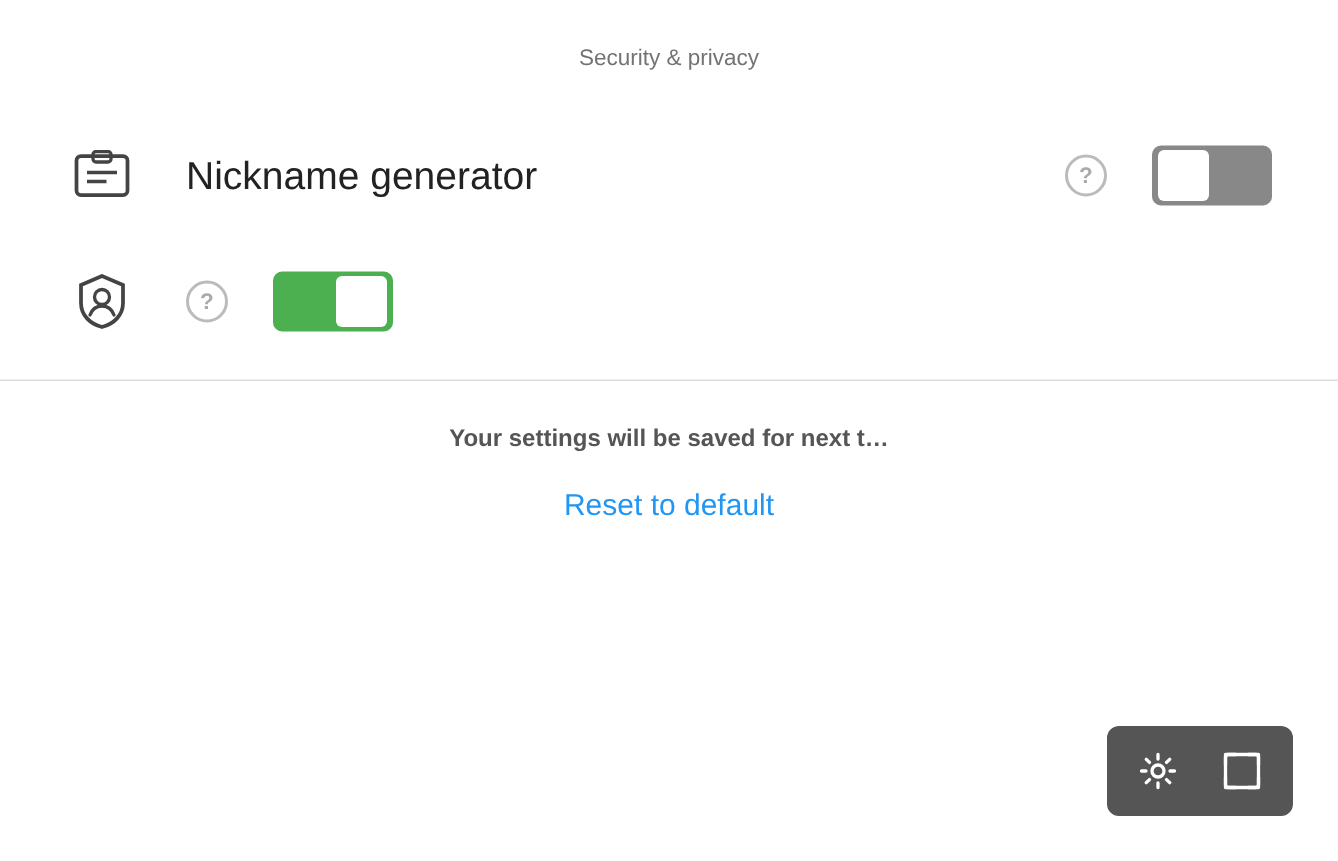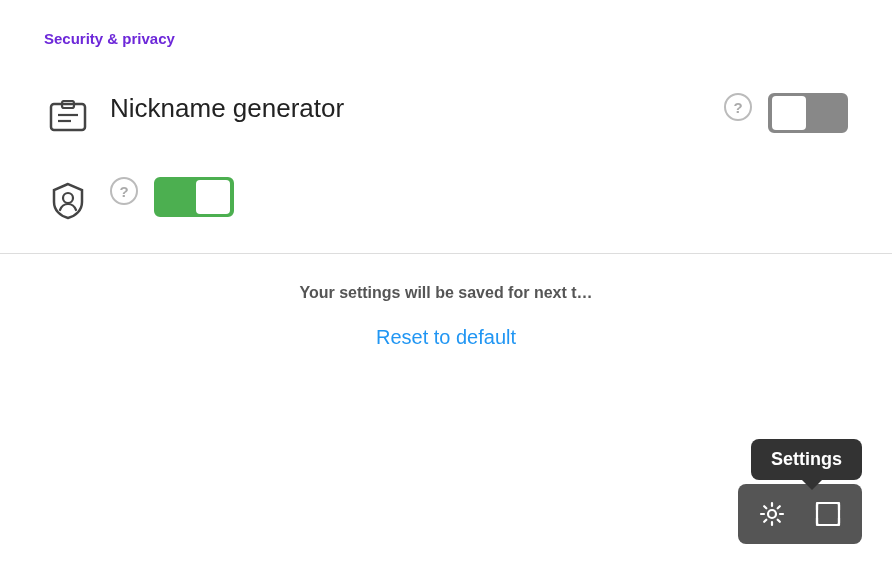--- a/index.html
+++ b/index.html
@@ -16,29 +16,31 @@
       overflow: hidden;
       position: relative;
     }
 
     .main-content {
       padding: 30px 44px 0 44px;
     }
 
     .section-title {
       font-size: 15px;
-      color: #6d28d9;
-      font-weight: 700;
+      color: #737373;
+      font-weight: 400;
       margin-bottom: 28px;
+      text-align: center;
     }
 
     .setting-row {
       display: flex;
-      align-items: flex-start;
+      align-items: center;
       padding: 18px 0;
+      gap: 14px;
     }
 
     .setting-icon {
       width: 48px;
       height: 48px;
       display: flex;
       align-items: center;
       justify-content: center;
       margin-right: 18px;
       flex-shrink: 0;
@@ -234,21 +236,20 @@
 </div>
 
 <hr class="divider">
 
 <div class="footer-section">
   <div class="footer-text">Your settings will be saved for next t…</div>
   <button class="reset-link">Reset to default</button>
 </div>
 
 <div class="settings-popup">
-  <div class="settings-tooltip">Settings</div>
   <div class="settings-bar">
     <div class="settings-bar-btn">
       <svg width="26" height="26" viewBox="0 0 26 26" class="gear-svg" xmlns="http://www.w3.org/2000/svg">
         <circle cx="13" cy="13" r="4" class="gear-svg"></circle>
         <path d="M13 2v3M13 21v3M2 13h3M21 13h3M5.2 5.2l2.1 2.1M18.7 18.7l2.1 2.1M5.2 20.8l2.1-2.1M18.7 7.3l2.1-2.1" stroke="#fff" stroke-width="2.2" stroke-linecap="round"></path>
       </svg>
     </div>
     <div class="settings-bar-btn">
       <svg width="26" height="26" viewBox="0 0 26 26" xmlns="http://www.w3.org/2000/svg">
         <rect x="2" y="2" width="22" height="22" rx="2" stroke="#fff" stroke-width="2.2" fill="none"></rect>

